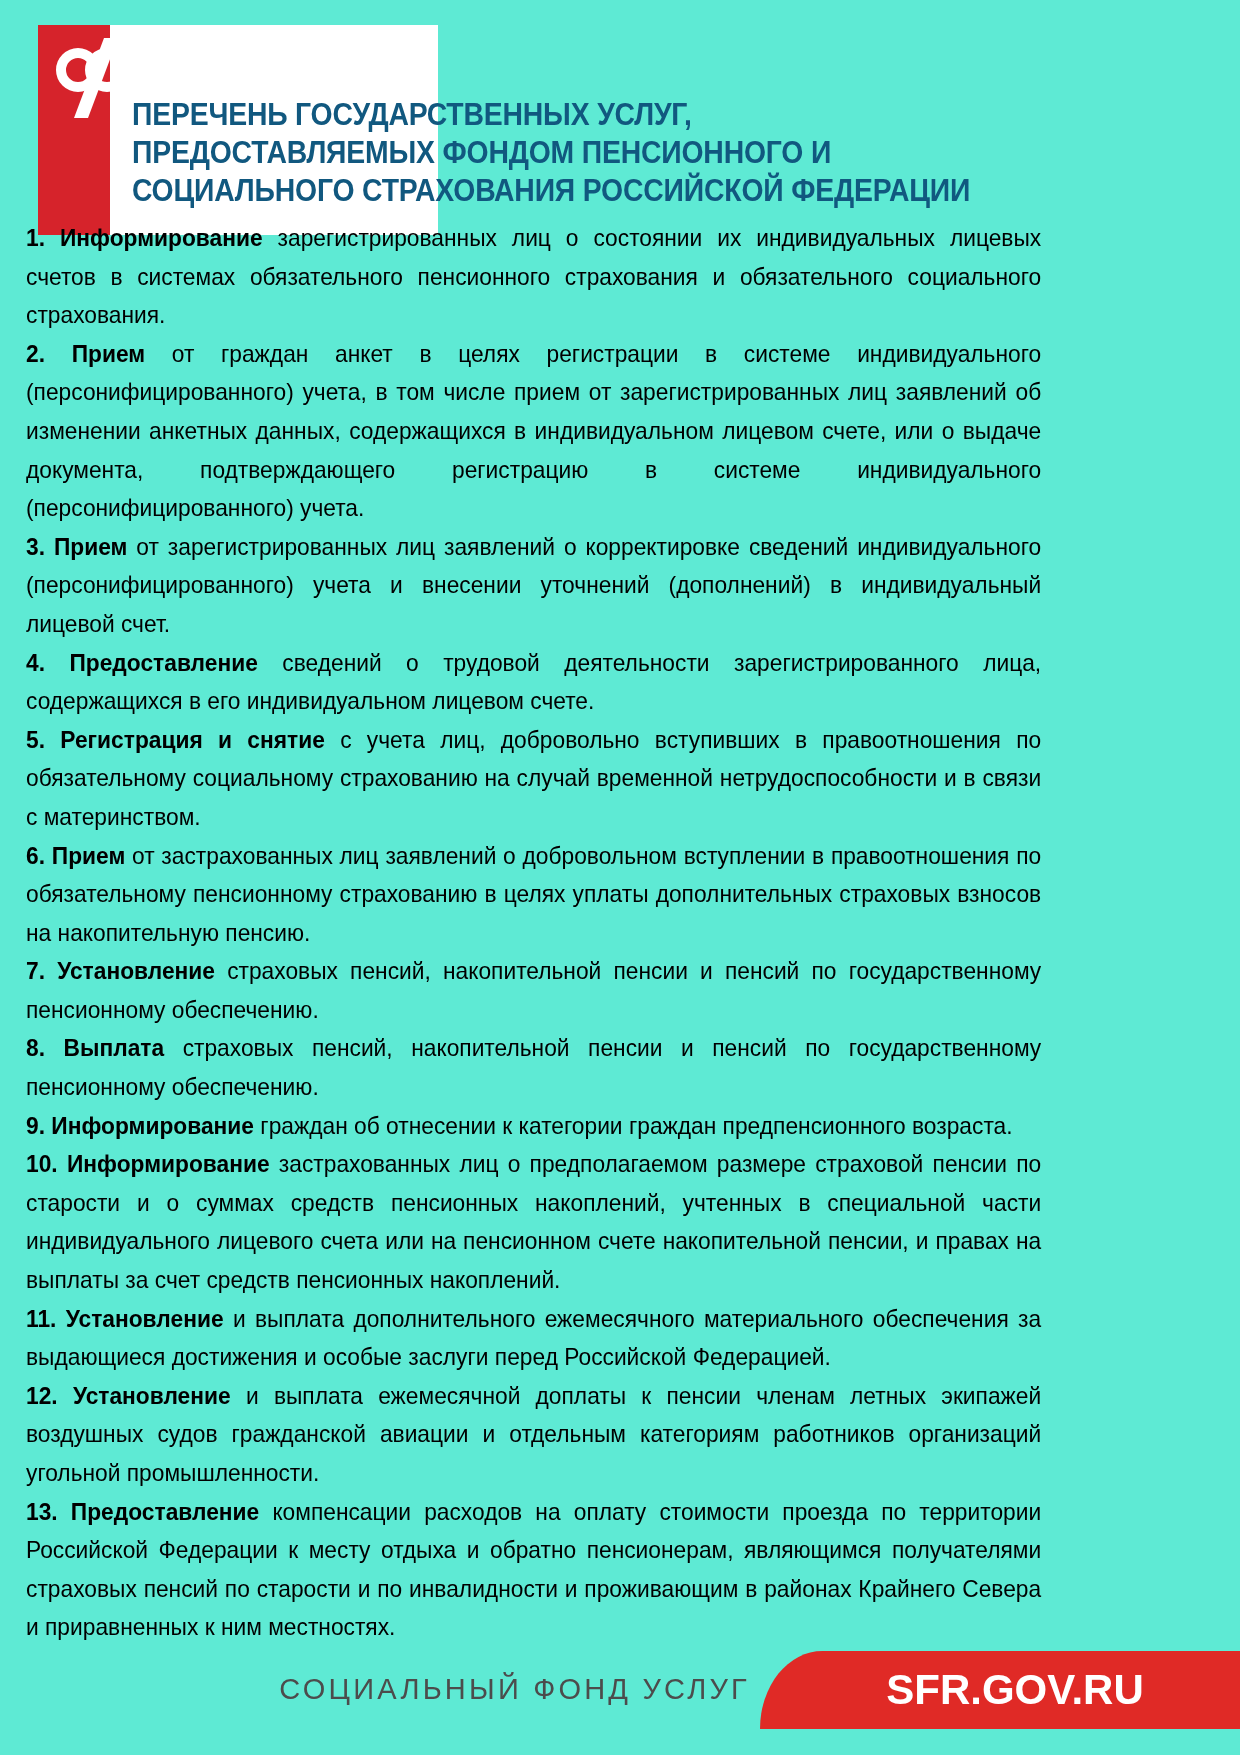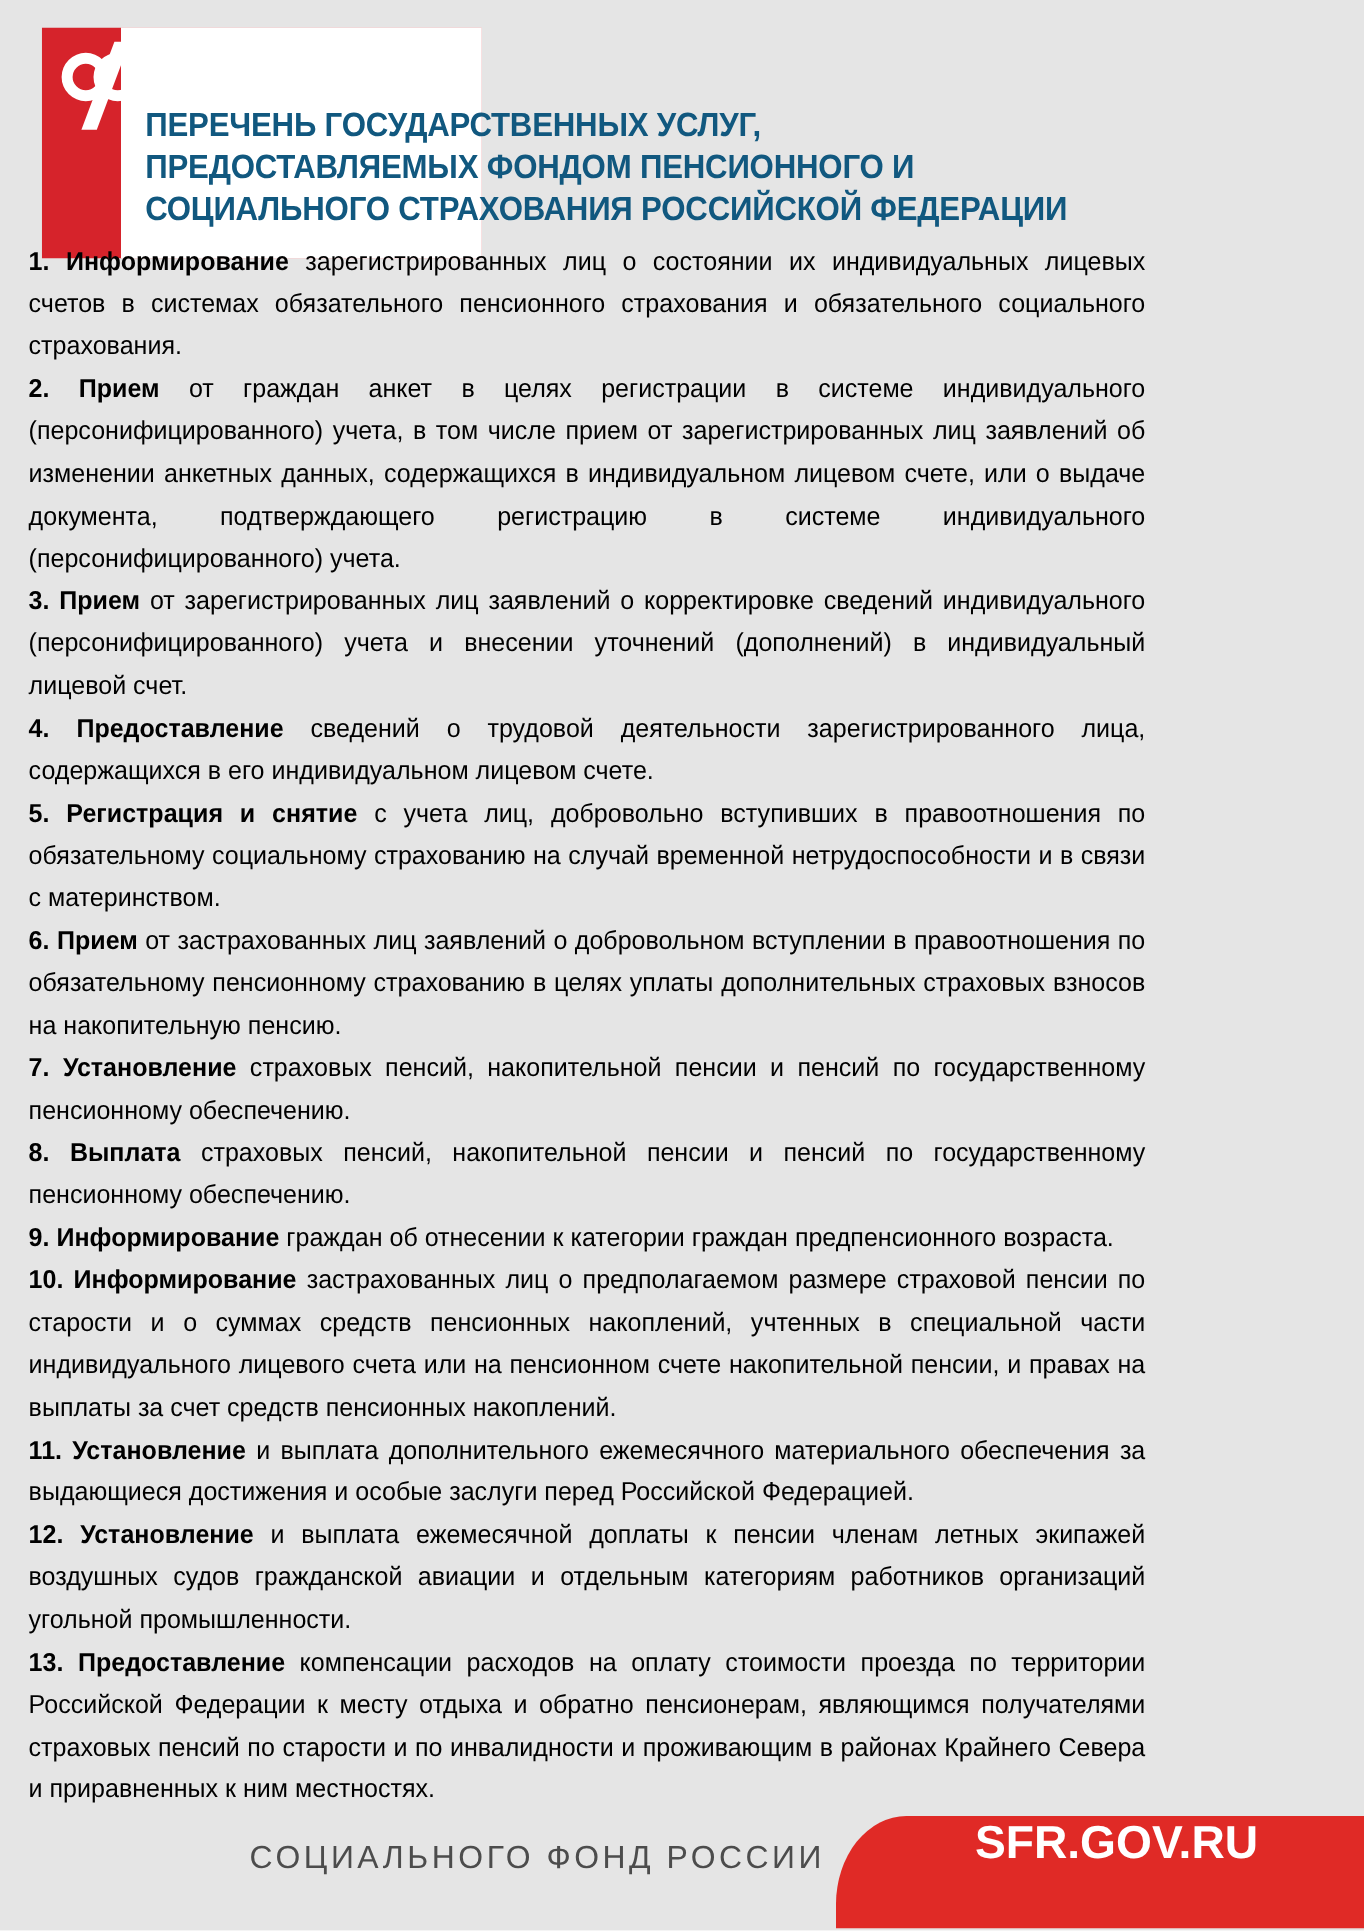--- a/index.html
+++ b/index.html
@@ -14,21 +14,21 @@
     font-family: "Liberation Sans", "DejaVu Sans", sans-serif;
     position: relative;
     overflow: hidden;
   }
 
   
   .page {
     position: relative;
     width: 1240px;
     height: 1755px;
-    background: #e5e5e5;
+    background: #5eead4;
   }
 
   .red-corner {
     position: absolute;
     left: 38px;
     top: 25px;
     width: 400px;
     height: 210px;
     overflow: hidden;
     pointer-events: none;
@@ -118,25 +118,26 @@
     font-weight: normal;
     font-family: "Liberation Sans", sans-serif;
     white-space: nowrap;
   }
 
   .footer-badge {
     position: absolute;
     right: 0px;
     top: 6px;
     width: 480px;
-    height: 102px;
+    height: 78px;
     background: #E02A26;
     border-top-left-radius: 64px 80px;
     border-bottom-left-radius: 0;
     display: flex;
+    align-items: center;
     justify-content: center;
     padding-left: 30px;
   }
   .footer-badge .url {
     color: #ffffff;
     font-size: 42px;
     font-weight: bold;
     letter-spacing: 0px;
     font-family: "Liberation Sans", sans-serif;
     white-space: nowrap;
@@ -181,19 +182,19 @@
       <p class="item"><span class="lead">7.</span><span class="lead"> Установление</span><span> страховых пенсий, накопительной пенсии и пенсий по государственному пенсионному обеспечению.</span></p>
       <p class="item"><span class="lead">8.</span><span class="lead"> Выплата</span><span> страховых пенсий, накопительной пенсии и пенсий по государственному пенсионному обеспечению.</span></p>
       <p class="item"><span class="lead">9.</span><span class="lead"> Информирование</span><span> граждан об отнесении к категории граждан предпенсионного возраста.</span></p>
       <p class="item"><span class="lead">10.</span><span class="lead"> Информирование</span><span> застрахованных лиц о предполагаемом размере страховой пенсии по старости и о суммах средств пенсионных накоплений, учтенных в специальной части индивидуального лицевого счета или на пенсионном счете накопительной пенсии, и правах на выплаты за счет средств пенсионных накоплений.</span></p>
       <p class="item"><span class="lead">11.</span><span class="lead"> Установление</span><span> и выплата дополнительного ежемесячного материального обеспечения за выдающиеся достижения и особые заслуги перед Российской Федерацией.</span></p>
       <p class="item"><span class="lead">12.</span><span class="lead"> Установление</span><span> и выплата ежемесячной доплаты к пенсии членам летных экипажей воздушных судов гражданской авиации и отдельным категориям работников организаций угольной промышленности.</span></p>
       <p class="item"><span class="lead">13.</span><span class="lead"> Предоставление</span><span> компенсации расходов на оплату стоимости проезда по территории Российской Федерации к месту отдыха и обратно пенсионерам, являющимся получателями страховых пенсий по старости и по инвалидности и проживающим в районах Крайнего Севера и приравненных к ним местностях.</span></p>
     </div>
 
   <div class="footer">
-    <div class="footer-text">СОЦИАЛЬНОГО ФОНД РОССИИ</div>
+    <div class="footer-text">СОЦИАЛЬНЫЙ ФОНД УСЛУГ</div>
     <div class="footer-badge">
       <span class="url">SFR.GOV.RU</span>
     </div>
   </div>
 
 </div>
 
 </body></html>

